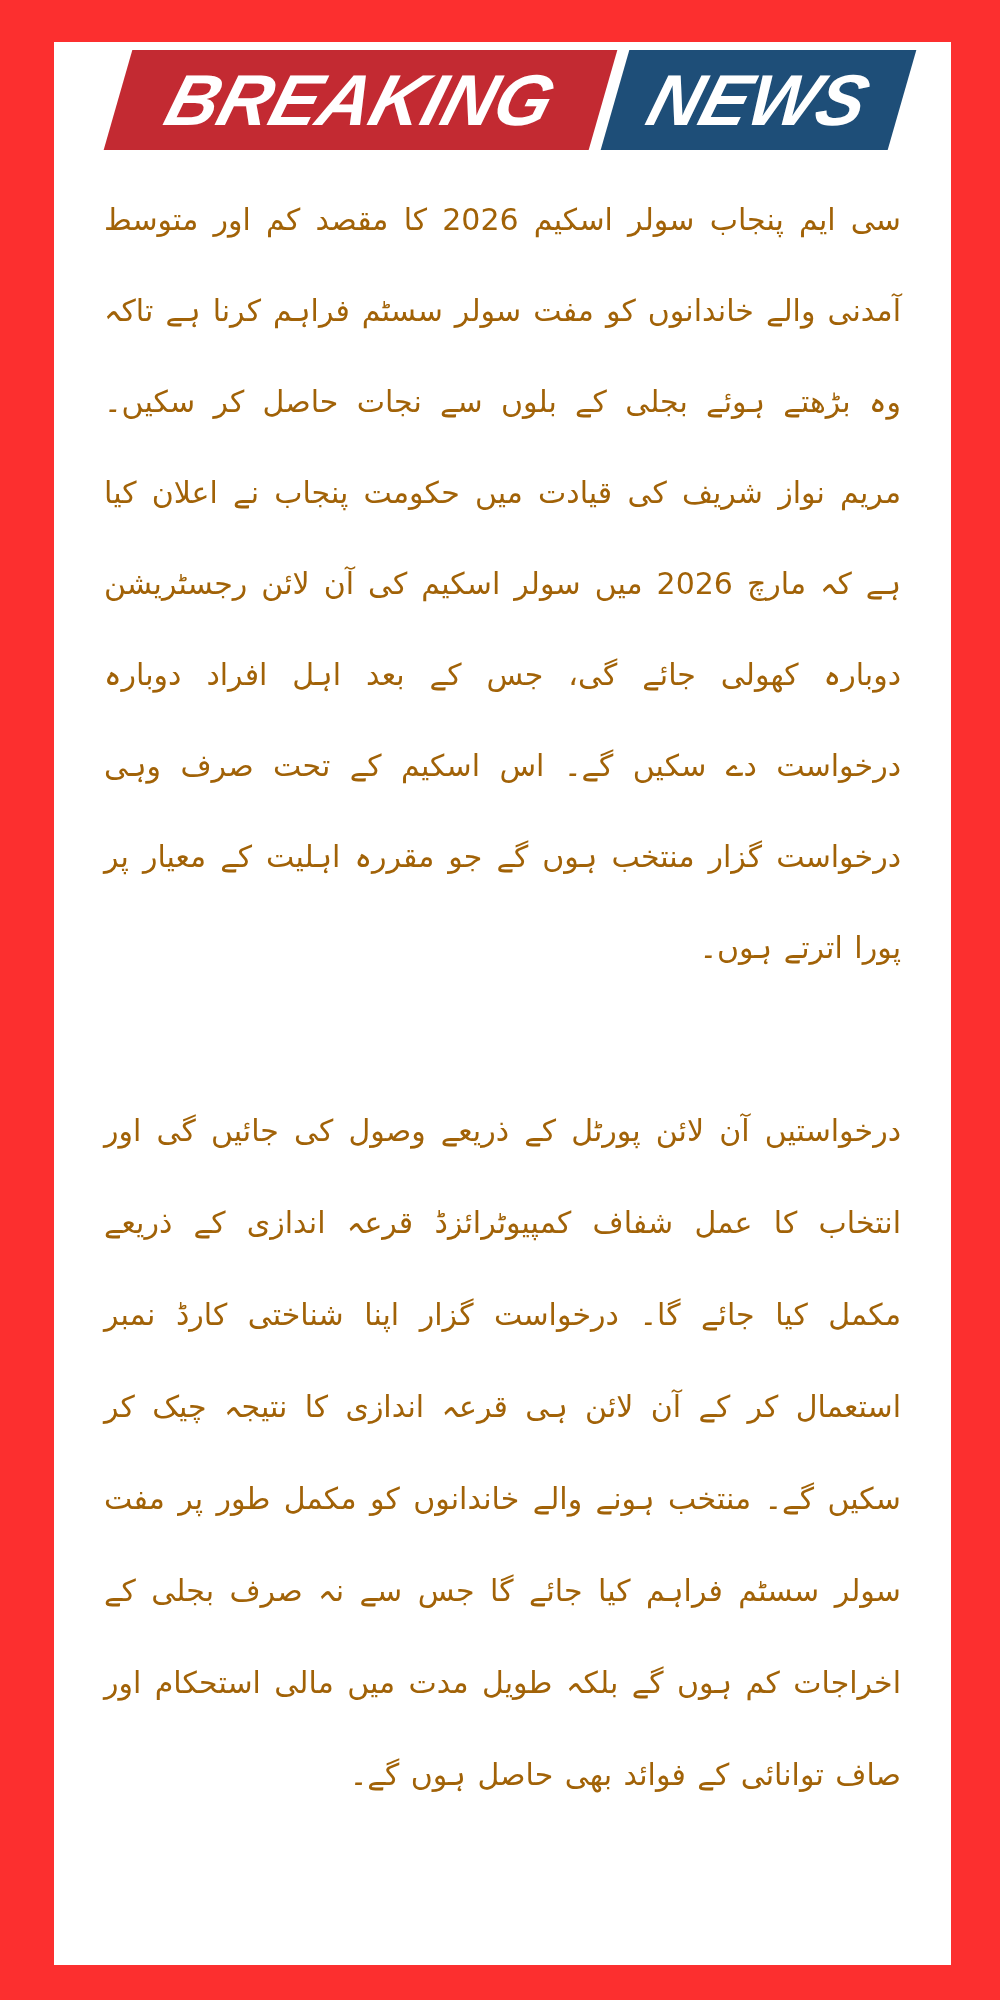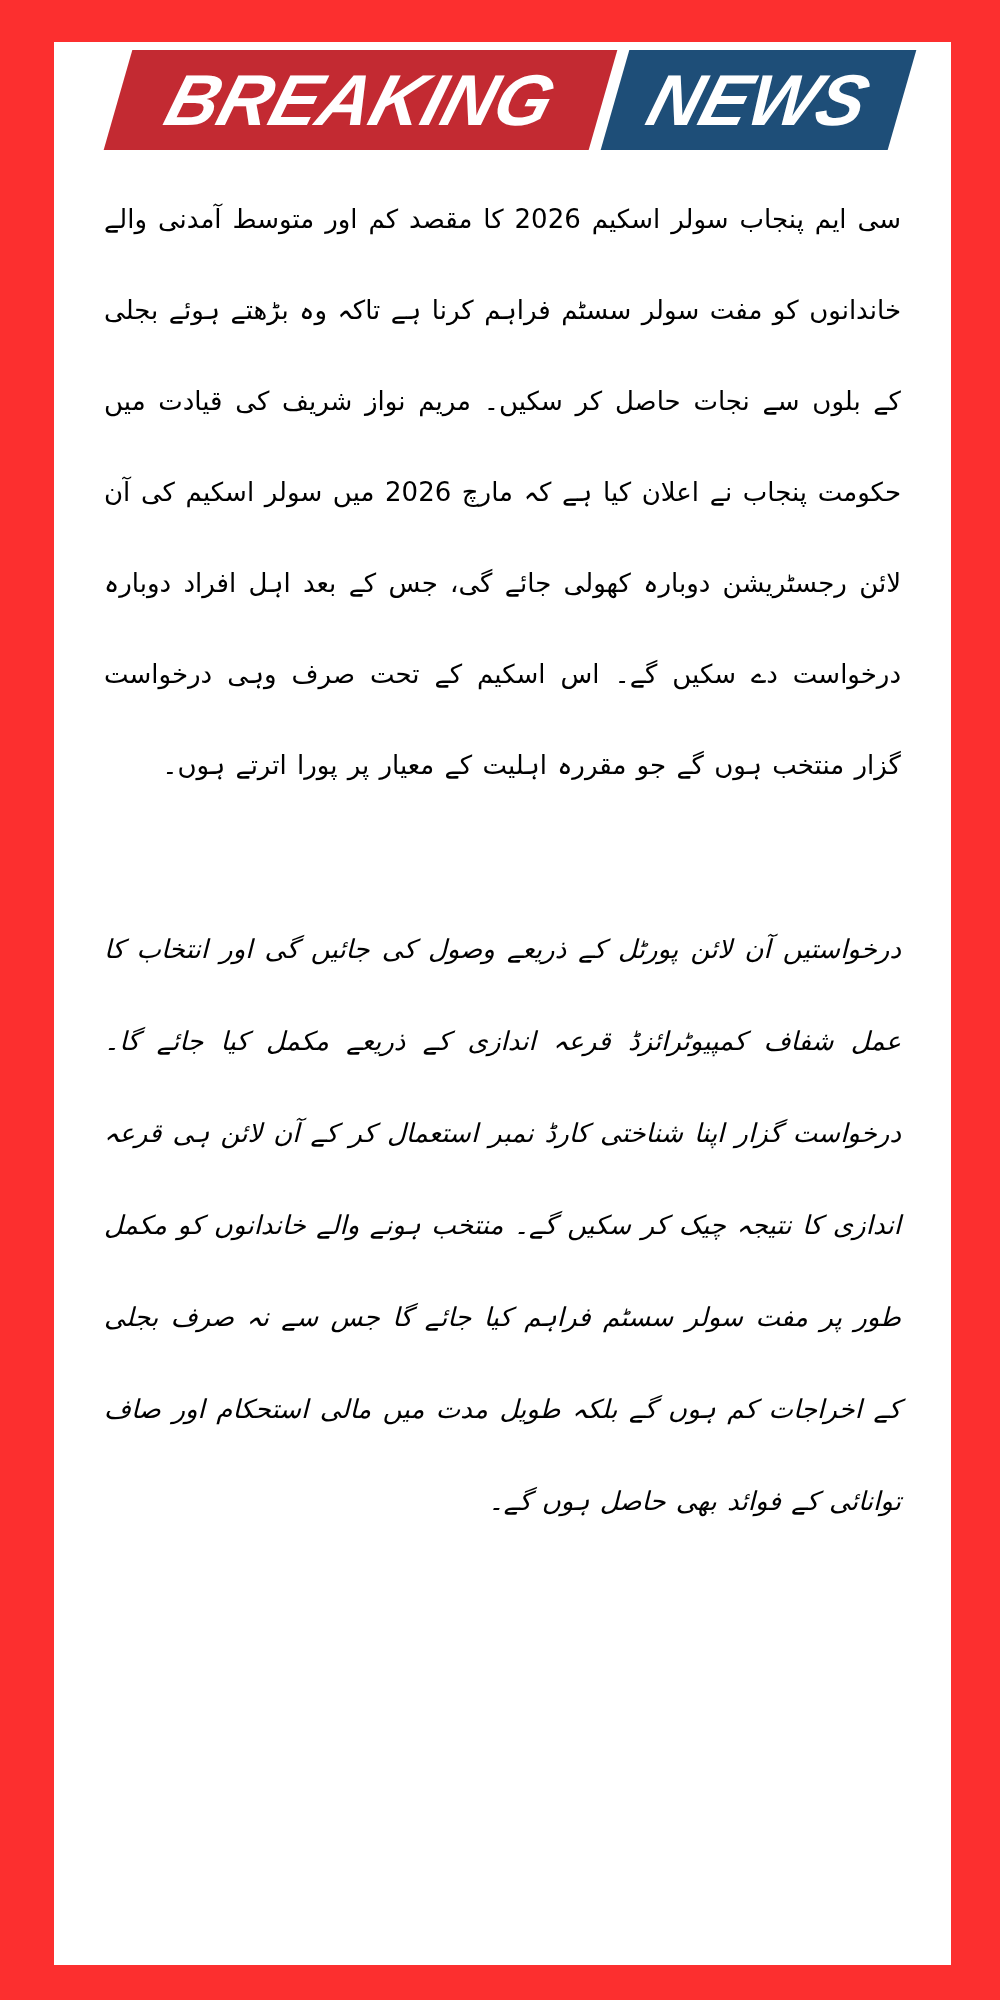--- a/index.html
+++ b/index.html
@@ -60,28 +60,28 @@
     left: 50px;
     top: 0;
     width: 797px;
   }
   .para {
     margin: 0;
     direction: rtl;
     text-align: justify;
     text-justify: inter-word;
     text-align-last: right;
-    color: #000000;
+    color: #a16207;
     font-family: "DejaVu Sans", sans-serif;
-    font-size: 26px;
+    font-size: 30px;
     line-height: 91px;
     word-spacing: 2px;
   }
   .para-1 { margin-top: 132px; }
-  .para-2 { margin-top: 92px; line-height: 92px; font-style: italic; }
+  .para-2 { margin-top: 92px; line-height: 92px; }
 </style>
 </head>
 <body>
 
 <div class="card">
 
   <div class="banner">
     <div class="banner-seg breaking">
       <span>BREAKING</span>
     </div>

